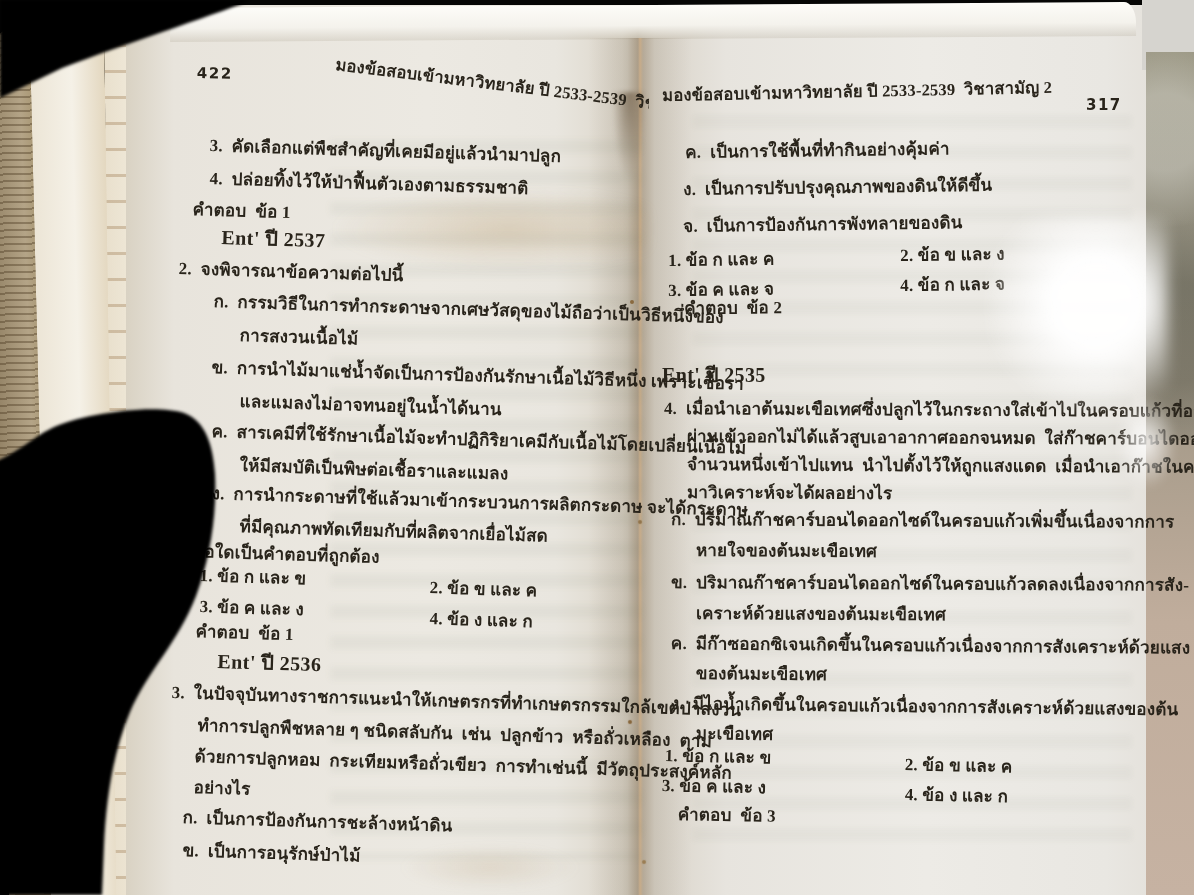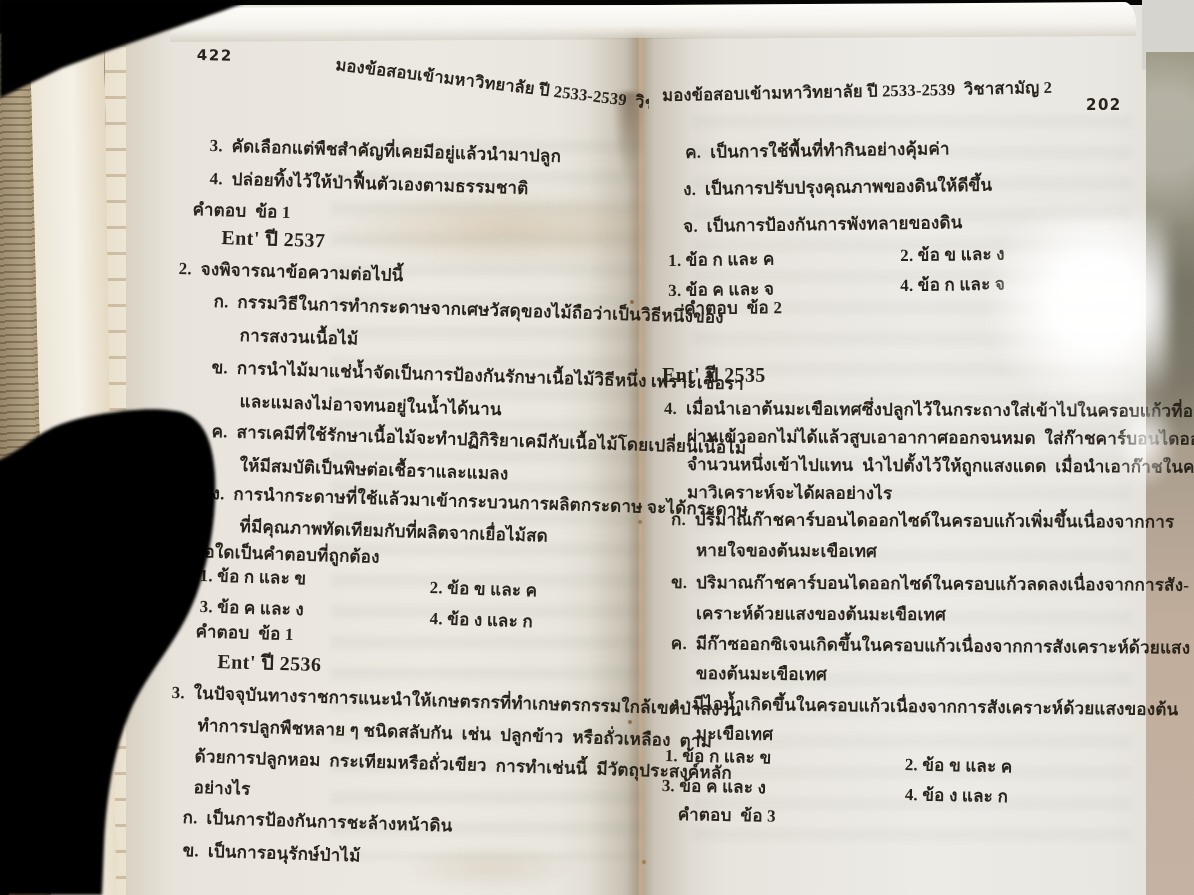--- a/index.html
+++ b/index.html
@@ -131,21 +131,21 @@
 <div class="abs band-topgray"></div>
 <div class="abs band-olive"></div>
 <div class="abs band-tan"></div>
 
 <div class="abs ghost" style="left:330px;top:140px;width:312px;height:720px"></div>
 <div class="abs ghost" style="left:692px;top:115px;width:440px;height:735px;opacity:.45"></div>
 <div class="abs stain1"></div>
 <div class="abs stain2"></div>
 <div class="abs specks"></div>
 
-<div class="ln num" style="left:197px;top:46px;transform:rotate(1deg)">422</div>
+<div class="ln num" style="left:197px;top:64px;transform:rotate(1deg)">422</div>
 
 <div class="titleclip" style="left:335px;top:42px;width:314px;height:76px">
   <span class="ln ttl" style="left:2px;top:12px;transform:rotate(7deg)">มองข้อสอบเข้ามหาวิทยาลัย ปี 2533-2539  วิชาสามัญ 2</span>
 </div>
 
 <div class="ln rl" style="left:210px;top:135px">3.  คัดเลือกแต่พืชสำคัญที่เคยมีอยู่แล้วนำมาปลูก</div>
 <div class="ln rl" style="left:210px;top:168px">4.  ปล่อยทิ้งไว้ให้ป่าฟื้นตัวเองตามธรรมชาติ</div>
 <div class="ln rl b" style="left:193px;top:199px">คำตอบ  ข้อ 1</div>
 
 <div class="ln rl hd" style="left:222px;top:224px">Ent' ปี 2537</div>
@@ -170,21 +170,21 @@
 <div class="ln rl hd" style="left:218px;top:648px">Ent' ปี 2536</div>
 
 <div class="ln rl" style="left:172px;top:682px">3.  ในปัจจุบันทางราชการแนะนำให้เกษตรกรที่ทำเกษตรกรรมใกล้เขตป่าสงวน</div>
 <div class="ln rl" style="left:198px;top:715px">ทำการปลูกพืชหลาย ๆ ชนิดสลับกัน  เช่น  ปลูกข้าว  หรือถั่วเหลือง  ตาม</div>
 <div class="ln rl" style="left:195px;top:746px">ด้วยการปลูกหอม  กระเทียมหรือถั่วเขียว  การทำเช่นนี้  มีวัตถุประสงค์หลัก</div>
 <div class="ln rl" style="left:194px;top:777px">อย่างไร</div>
 <div class="ln rl" style="left:183px;top:807px">ก.  เป็นการป้องกันการชะล้างหน้าดิน</div>
 <div class="ln rl" style="left:183px;top:840px">ข.  เป็นการอนุรักษ์ป่าไม้</div>
 
 <div class="ln ttl" style="left:662px;top:85px;transform:rotate(-1.2deg)">มองข้อสอบเข้ามหาวิทยาลัย ปี 2533-2539  วิชาสามัญ 2</div>
-<div class="ln num" style="left:1086px;top:96px">202</div>
+<div class="ln num" style="left:1086px;top:96px">317</div>
 
 <div class="ln" style="left:685px;top:142px;transform:rotate(-0.8deg)">ค.  เป็นการใช้พื้นที่ทำกินอย่างคุ้มค่า</div>
 <div class="ln" style="left:683px;top:179px;transform:rotate(-0.8deg)">ง.  เป็นการปรับปรุงคุณภาพของดินให้ดีขึ้น</div>
 <div class="ln" style="left:683px;top:216px;transform:rotate(-0.8deg)">จ.  เป็นการป้องกันการพังทลายของดิน</div>
 
 <div class="ln" style="left:668px;top:250px;transform:rotate(-0.8deg)">1. ข้อ ก และ ค</div>
 <div class="ln" style="left:900px;top:245px;transform:rotate(-0.8deg)">2. ข้อ ข และ ง</div>
 <div class="ln" style="left:668px;top:280px;transform:rotate(-0.8deg)">3. ข้อ ค และ จ</div>
 <div class="ln" style="left:900px;top:275px;transform:rotate(-0.8deg)">4. ข้อ ก และ จ</div>
 <div class="ln b" style="left:684px;top:298px;transform:rotate(-0.5deg)">คำตอบ  ข้อ 2</div>

